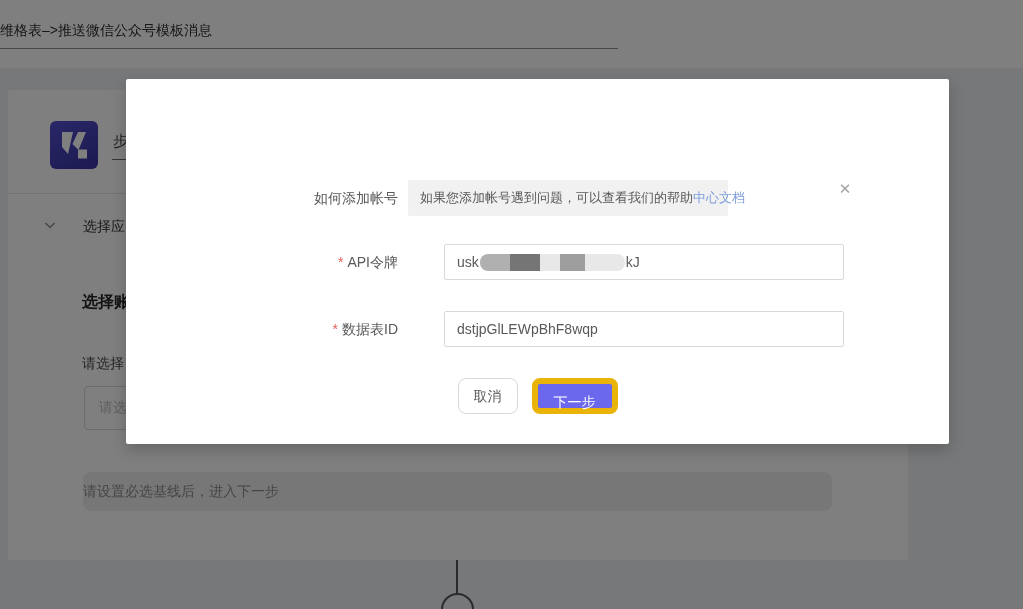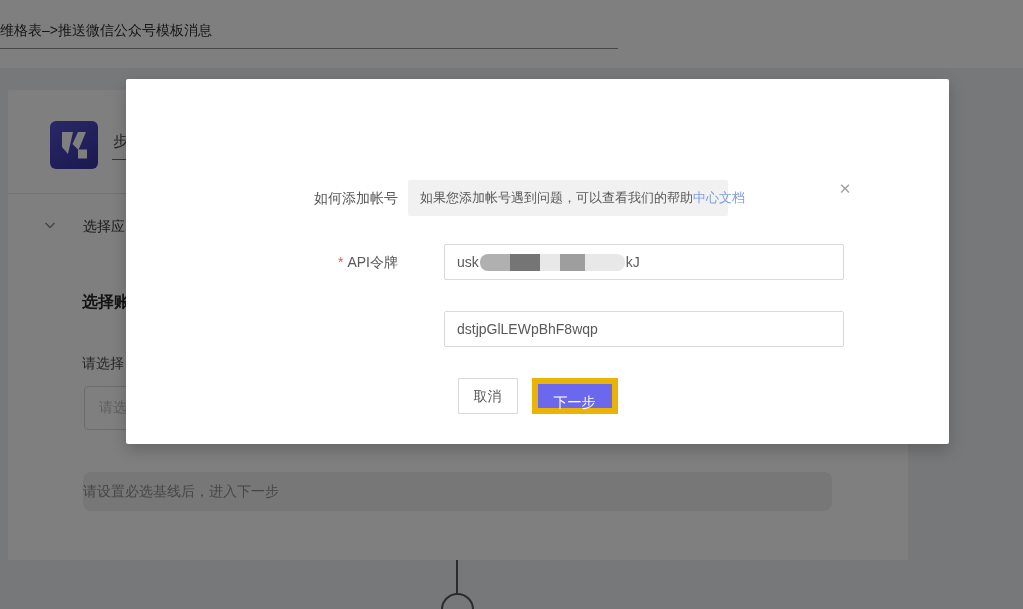--- a/index.html
+++ b/index.html
@@ -79,21 +79,21 @@
   .redact { display:flex; align-items:center; height:17px; margin:0 1px; }
   .redact i { display:block; height:17px; }
   .redact .s1 { width:30px; background:#b0b0b0; border-radius:8px 0 0 8px; }
   .redact .s2 { width:30px; background:#757575; }
   .redact .s3 { width:20px; background:#e8e8e8; }
   .redact .s4 { width:25px; background:#9e9e9e; }
   .redact .s5 { width:40px; background:#e8e8e8; border-radius:0 8px 8px 0; }
 
   .btn-row { position:absolute; left:0; top:299px; width:823px; height:36px;
     display:flex; justify-content:center; align-items:center; }
-  .btn { height:36px; border-radius:0; font-size:14px; line-height:34px; text-align:center; cursor:pointer; }
+  .btn { height:36px; border-radius:8px; font-size:14px; line-height:34px; text-align:center; cursor:pointer; }
   .btn-cancel { width:60px; background:#ffffff; border:1px solid #d9d9d9; color:#595959; }
   .btn-primary { width:86px; background:#6b68ee; border:6px solid #eab308; color:#ffffff; margin-left:14px; line-height:36px; }
 </style>
 </head>
 <body>
 
 <div class="page">
 
   <div class="topbar">
     <div class="doc-title">维格表–&gt;推送微信公众号模板消息</div>
@@ -152,20 +152,21 @@
             <i class="s2"></i>
             <i class="s3"></i>
             <i class="s4"></i>
             <i class="s5"></i>
         </span>
         <span>kJ</span>
       </div>
     </div>
 
     <div class="form-row row-dst">
+      <div class="form-label"><span class="required-mark">*</span><span>数据表ID</span></div>
       <div class="text-input">
         <span>dstjpGlLEWpBhF8wqp</span>
       </div>
     </div>
 
     <div class="btn-row">
       <div class="btn btn-cancel">取消</div>
       <div class="btn btn-primary">下一步</div>
     </div>
   </div>

